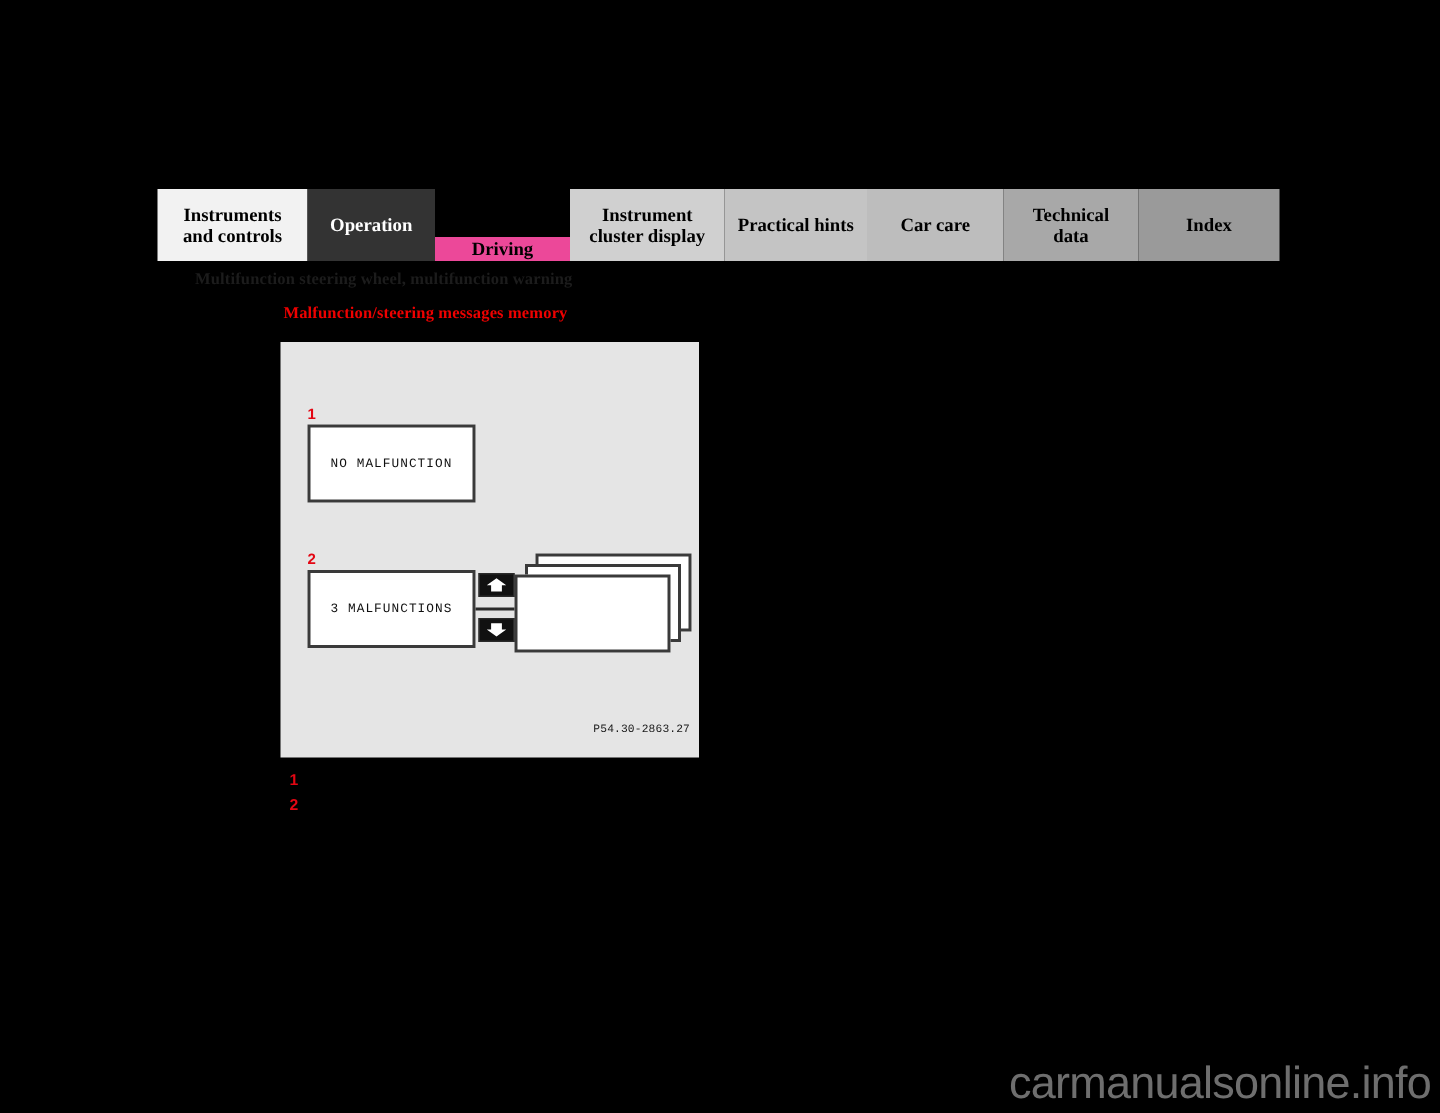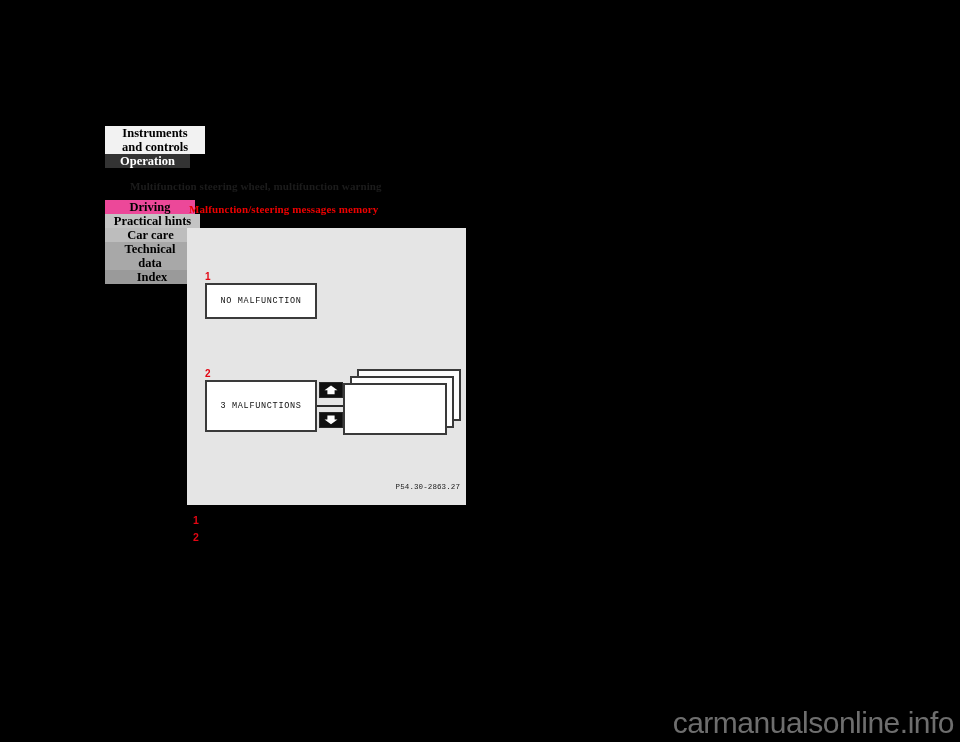--- a/index.html
+++ b/index.html
@@ -17,21 +17,20 @@
 
   
   .tabbar {
     position: absolute;
     left: 105px;
     top: 126px;
     width: 748px;
     height: 48px;
     display: flex;
     align-items: stretch;
-    flex-direction: column;
   }
   .tab {
     display: flex;
     align-items: center;
     justify-content: center;
     text-align: center;
     font-family: "Liberation Serif", serif;
     font-weight: bold;
     font-size: 12.5px;
     line-height: 14px;
@@ -101,21 +100,21 @@
     align-items: center;
     justify-content: center;
   }
   .lcd-text {
     font-family: "Liberation Mono", monospace;
     font-size: 8.5px;
     letter-spacing: 0.7px;
     color: #0f0f0f;
     white-space: nowrap;
   }
-  .box1 { left: 18px; top: 55px; width: 112px; height: 36px; }
+  .box1 { left: 18px; top: 55px; width: 112px; height: 52px; }
   .box2 { left: 18px; top: 152px; width: 112px; height: 52px; }
 
   .stack-back2 {
     position: absolute;
     left: 170px; top: 141px;
     width: 104px; height: 52px;
     background: #ffffff;
     border: 2px solid #3a3a3a;
     box-sizing: border-box;
   }
@@ -203,20 +202,22 @@
   }
 </style>
 </head>
 <body>
 
 <div class="tabbar">
   <div class="tab tab-0">Instruments
 and controls</div>
   <div class="tab tab-1">Operation</div>
   <div class="tab tab-2">Driving</div>
+  <div class="tab tab-3">Instrument
+cluster display</div>
   <div class="tab tab-4">Practical hints</div>
   <div class="tab tab-5">Car care</div>
   <div class="tab tab-6">Technical
 data</div>
   <div class="tab tab-7">Index</div>
 </div>
 
 <div class="sec-title">Multifunction steering wheel, multifunction warning</div>
 <div class="sub-title">Malfunction/steering messages memory</div>
 

